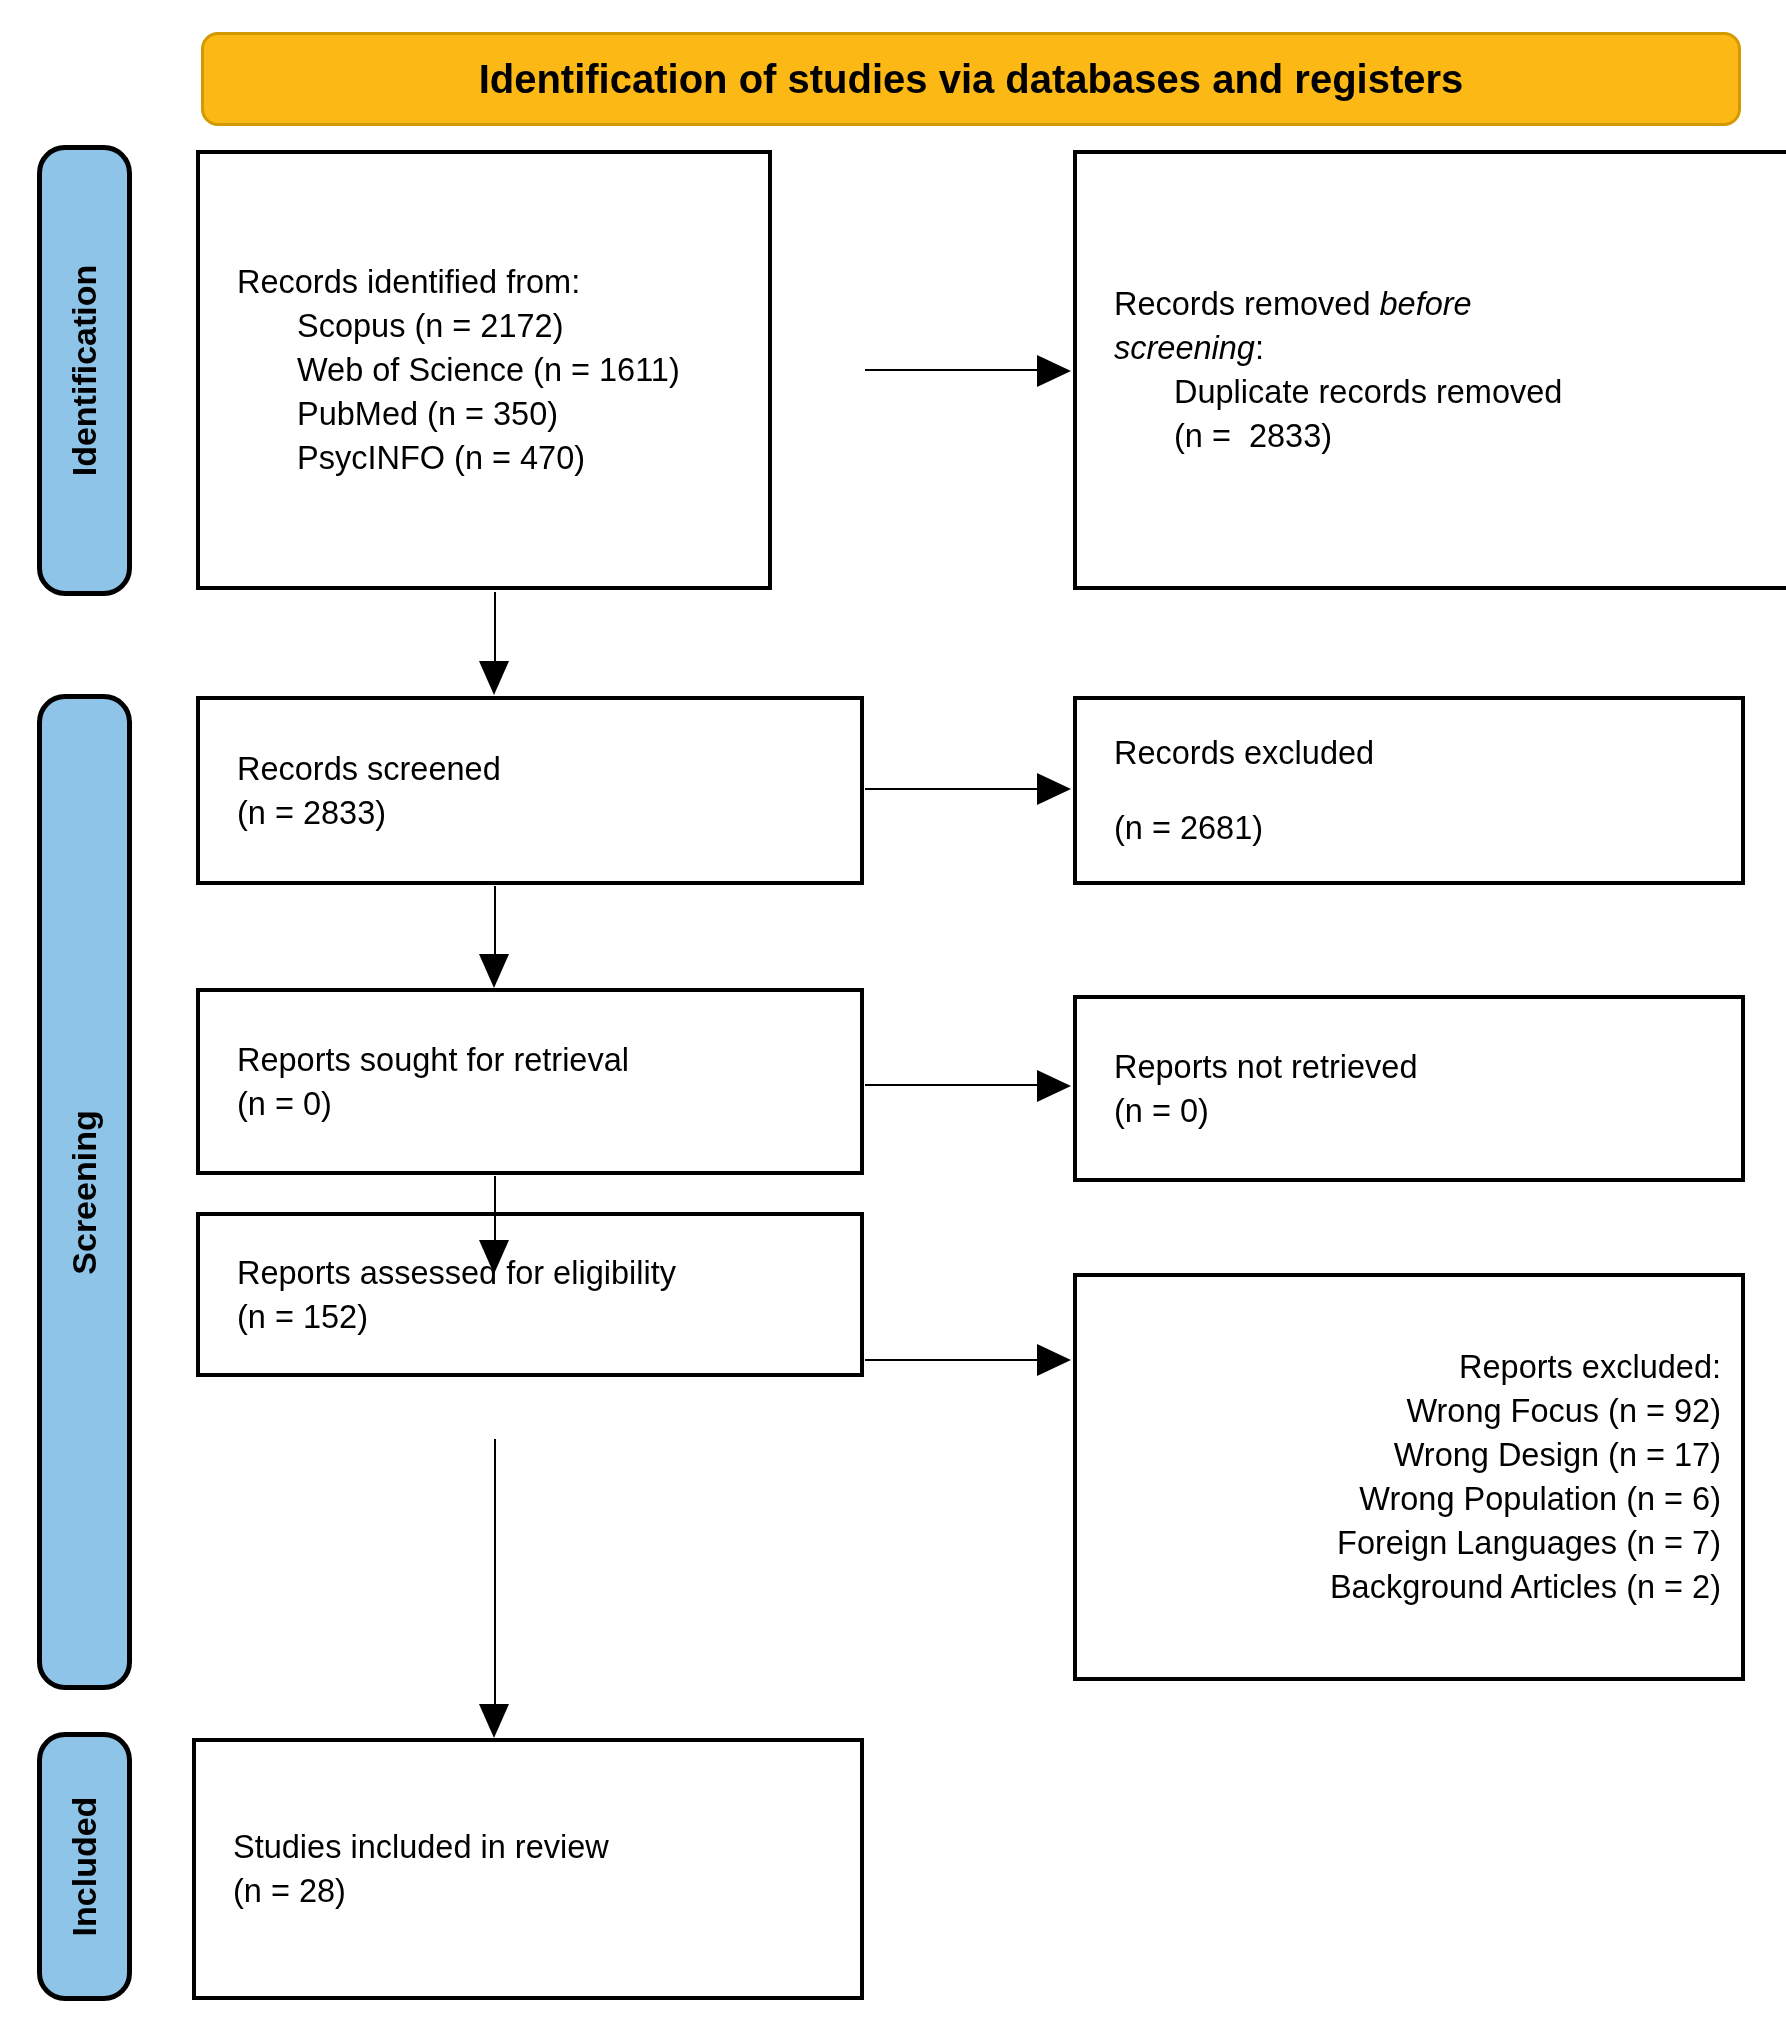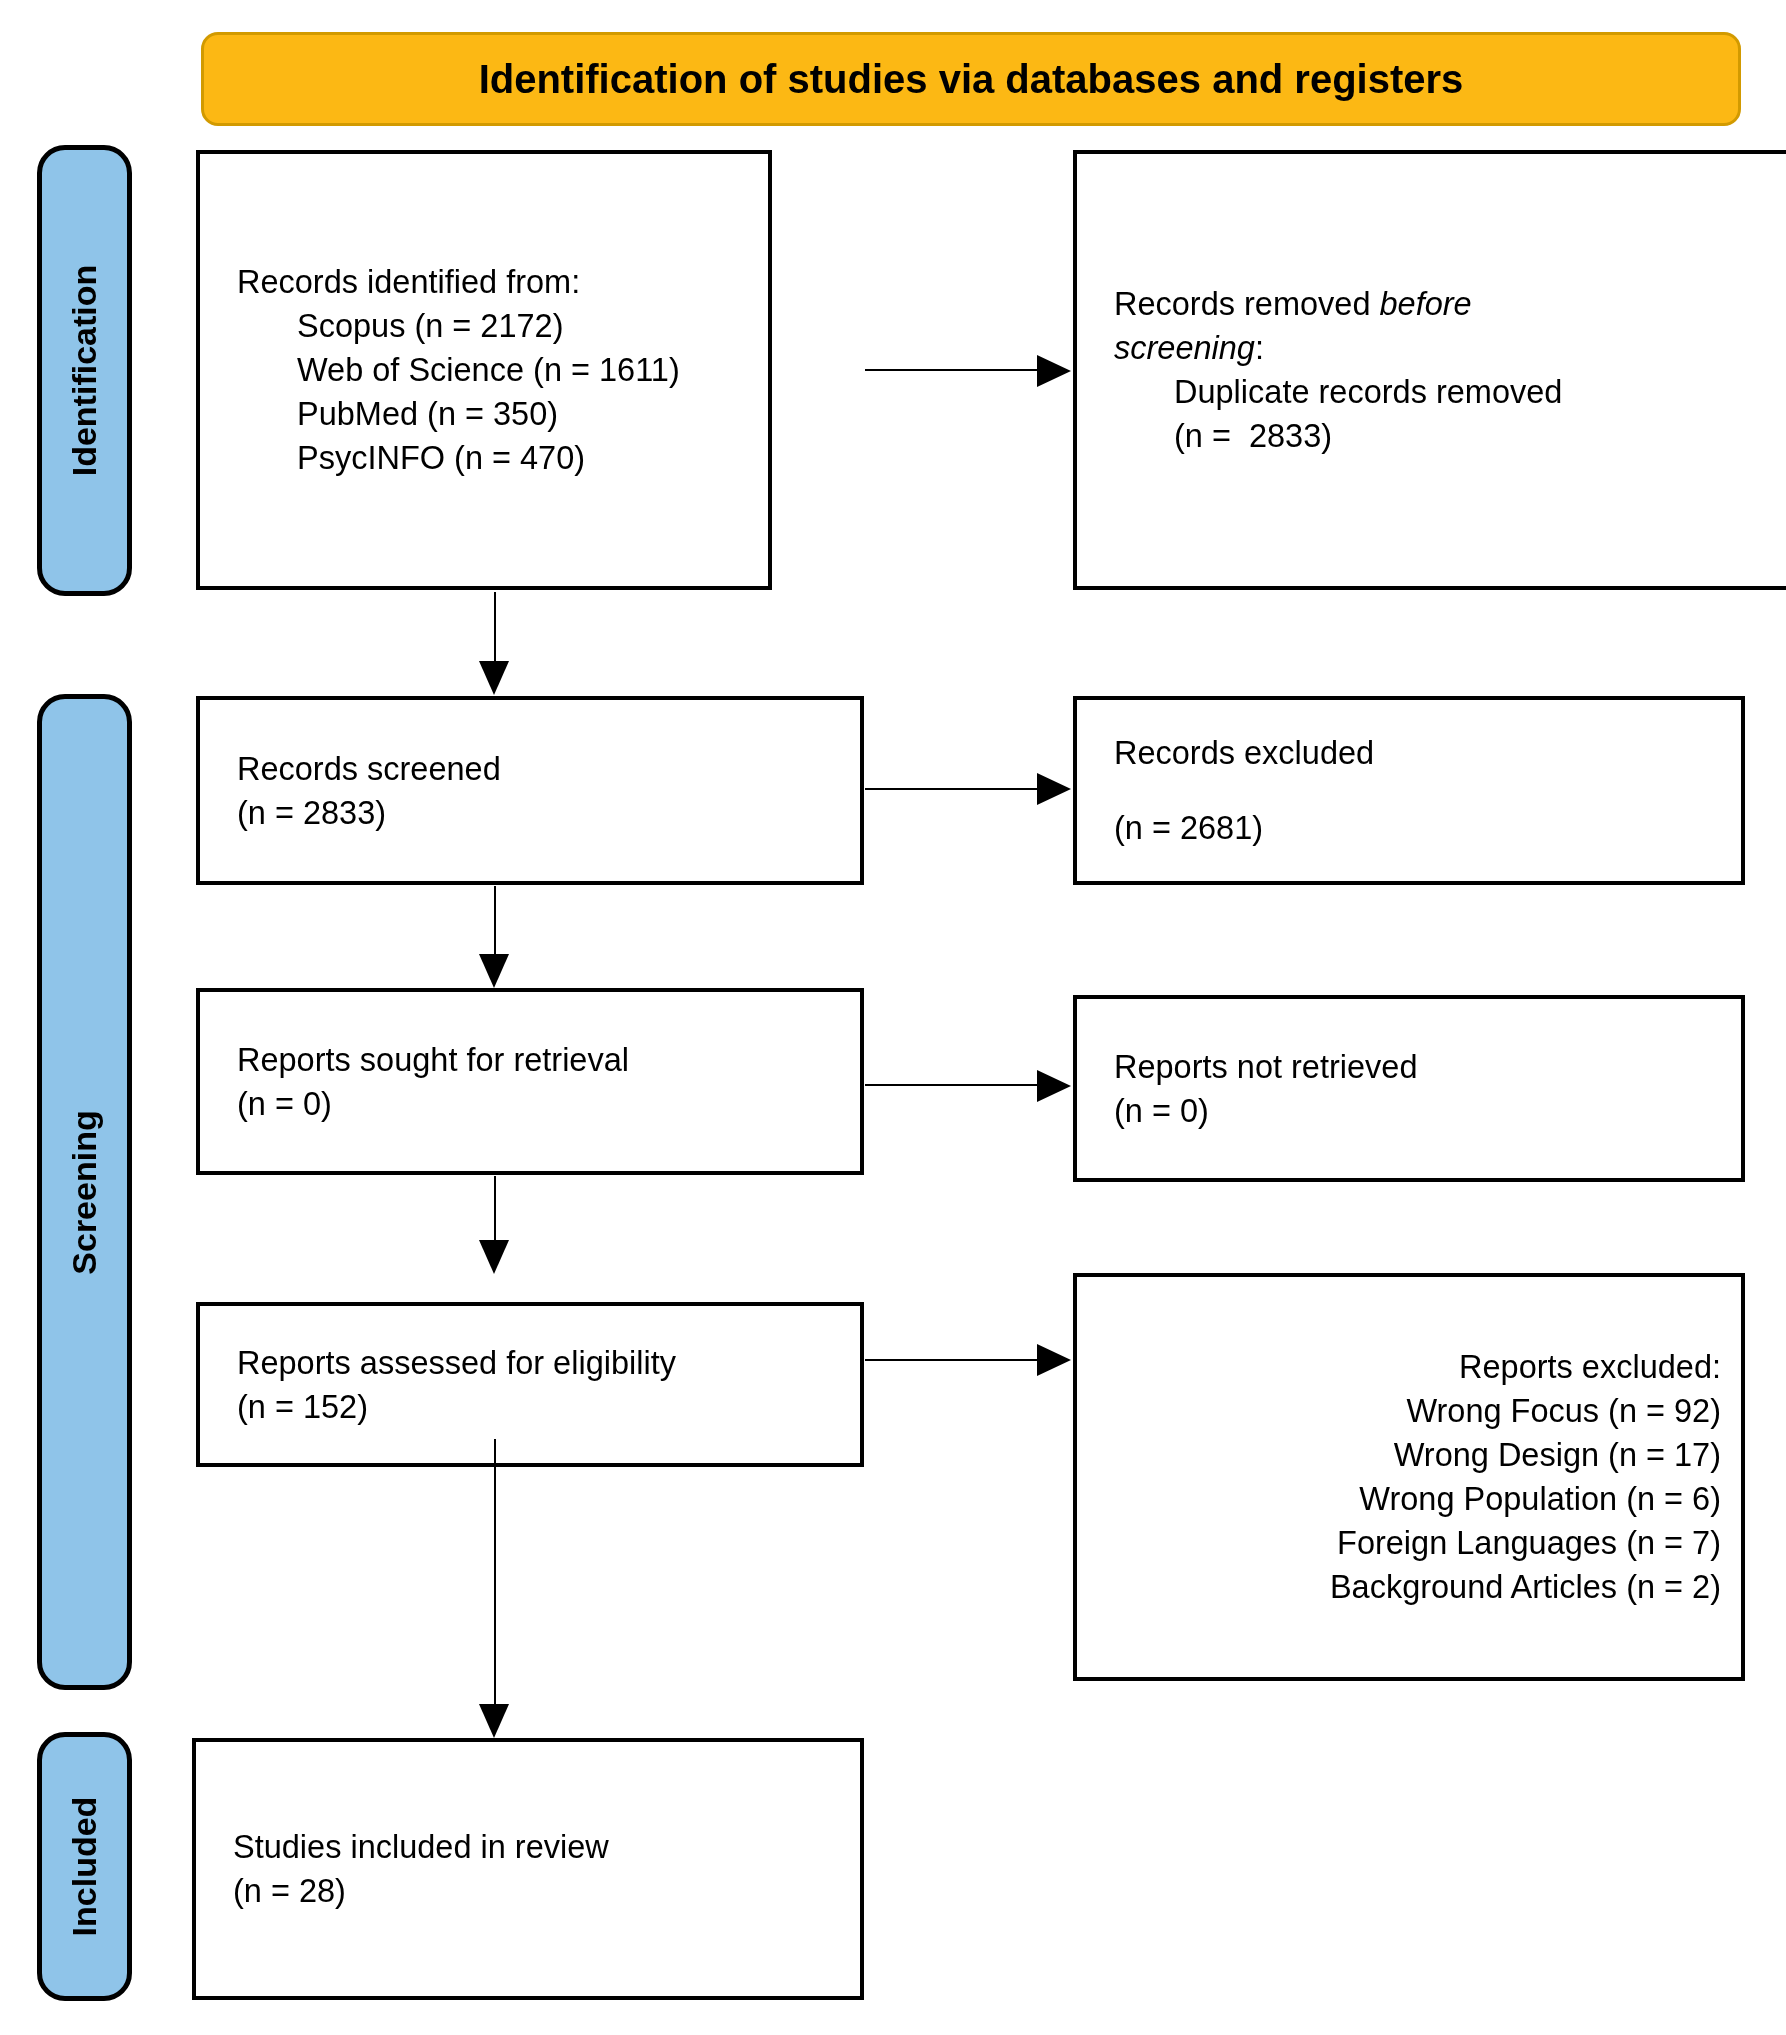--- a/index.html
+++ b/index.html
@@ -50,21 +50,21 @@
   }
   .box .line{white-space:pre-wrap;}
   .box .line.indent{padding-left:60px;}
   .box .i{font-style:italic;}
   #box-records-identified{left:196px;top:150px;width:576px;height:440px;}
   #box-records-removed{left:1073px;top:150px;width:736px;height:440px;}
   #box-records-screened{left:196px;top:696px;width:668px;height:189px;}
   #box-records-excluded{left:1073px;top:696px;width:672px;height:189px;gap:31px;}
   #box-reports-sought{left:196px;top:988px;width:668px;height:187px;}
   #box-reports-not-retrieved{left:1073px;top:995px;width:672px;height:187px;}
-  #box-reports-assessed{left:196px;top:1302px;width:668px;height:165px;}
+  #box-reports-assessed{left:196px;top:1212px;width:668px;height:165px;}
   #box-reports-excluded{left:1073px;top:1273px;width:672px;height:408px;text-align:right;}
   #box-studies-included{left:192px;top:1738px;width:672px;height:262px;}
   
   .shaft-h{position:absolute;height:2.1px;background:#000;}
   .shaft-v{position:absolute;width:2.1px;background:#000;}
   .head-right{
     position:absolute;width:0;height:0;
     border-left:34px solid #000;
     border-top:16.2px solid transparent;
     border-bottom:16.2px solid transparent;

